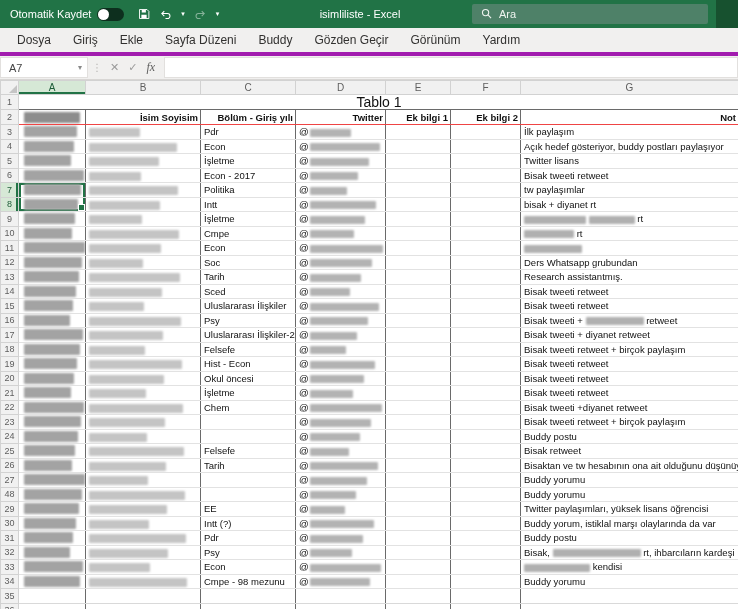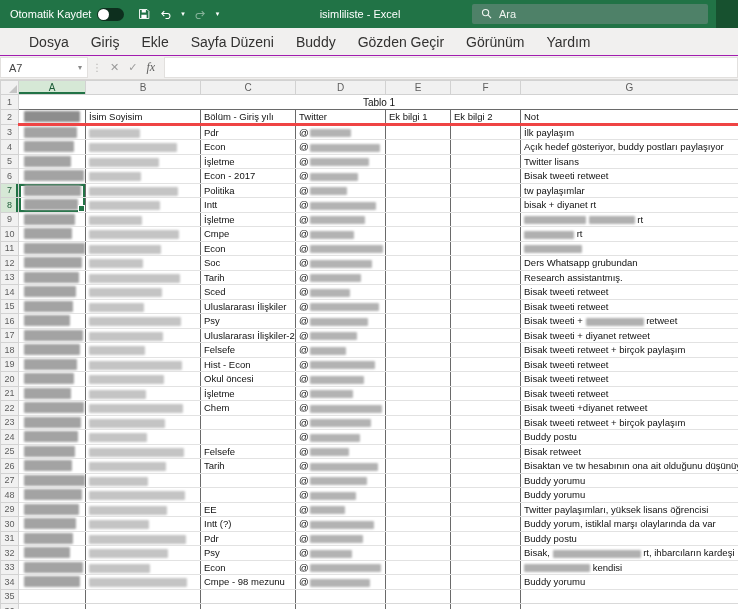--- a/index.html
+++ b/index.html
@@ -15,22 +15,22 @@
   .knob{position:absolute;left:1px;top:1px;width:11px;height:11px;border-radius:50%;background:#fff;}
   .qat{display:flex;align-items:center;gap:9px;margin-left:4px;}
   .qat svg{display:block;}
   .dim{opacity:.45;}
   .tb-title{position:absolute;left:200px;width:320px;text-align:center;font-size:11px;pointer-events:none;}
   .searchbox{position:absolute;right:30px;top:4px;width:236px;height:20px;background:#4e8168;
     border-radius:2px;display:flex;align-items:center;gap:7px;padding:0 9px;color:#eef4ef;font-size:11px;}
   .corner-block{position:absolute;right:0;top:0;width:22px;height:28px;background:#17512f;}
 
   
-  .menubar{height:28px;background:#f1f0ef;display:flex;align-items:center;padding-left:18px;
-    font-size:14px;color:#323130;flex:0 0 28px;border-bottom:1px solid #a21caf;}
+  .menubar{height:28px;background:#f1f0ef;display:flex;align-items:center;padding-left:6px;
+    font-size:12px;color:#323130;flex:0 0 28px;border-bottom:4px solid #a21caf;}
   .menu-item{padding:0 11px;line-height:28px;cursor:default;}
 
   
   .formulabar{height:24px;background:#f1f0ef;display:flex;align-items:stretch;flex:0 0 24px;
     border-bottom:1px solid #d8d6d4;font-size:11px;color:#444;}
   .namebox{width:88px;background:#fff;border:1px solid #e2e0de;display:flex;align-items:center;
     padding-left:8px;position:relative;margin:1px 0 1px 0;}
   .namebox .chev{position:absolute;right:5px;color:#8a8a8a;font-size:8px;}
   .fxgroup{display:flex;align-items:center;gap:9px;padding:0 9px;color:#9a9a9a;}
   .fxgroup .fx{color:#5f5f5f;font-style:italic;font-family:"Liberation Serif",serif;font-size:12px;}
@@ -45,22 +45,22 @@
   .ch-sel{background:#d6e8d6;color:#1c5c37;box-shadow:inset 0 -2px 0 #217346;}
   .rh{background:#f1f1f1;border:1px solid #d2d2d2;color:#5e5e5e;font-size:9px;text-align:center;}
   .rh-sel{background:#d6e8d6;color:#1c5c37;box-shadow:inset -2px 0 0 #217346;}
   .corner-cell{background:#f1f1f1;border:1px solid #d2d2d2;position:relative;}
   .corner-cell::after{content:"";position:absolute;right:1px;bottom:1px;border-style:solid;
     border-width:0 0 8px 8px;border-color:transparent transparent #c5c5c5 transparent;}
 
   td.cell{font-size:9.5px;color:#111;padding:0 2px 0 3px;height:14.5px;line-height:13px;
     border-right:1px solid #6a6a6a;border-bottom:1px solid #e2e2e2;vertical-align:middle;}
   td.first{border-left:1px solid #6a6a6a;}
-  tr.title-row td{border:1px solid #6a6a6a;text-align:center;font-size:10px;height:15px;}
-  tr.header-row td{font-weight:normal;border-bottom:3px solid #ef4444;height:15px;}
+  tr.title-row td{border:1px solid #6a6a6a;text-align:center;font-size:14px;height:15px;}
+  tr.header-row td{font-weight:bold;border-bottom:1px solid #ef4444;height:15px;text-align:right;}
   tr.last-data td{border-bottom:1px solid #d9d9d9;}
 
   
   .rd{display:inline-block;height:8px;border-radius:1px;background:#b3b3b3;filter:blur(1.2px);vertical-align:middle;}
   .rdb{background:#c4c4c4;height:9px;}
   .rdg{background:#b0b0b0;}
   .rda{display:block;height:11px;margin:1px 2px;background:#a3a3a3;border-radius:1px;filter:blur(1.1px);}
   .rda2{background:#8d8d8d;}
 
   

